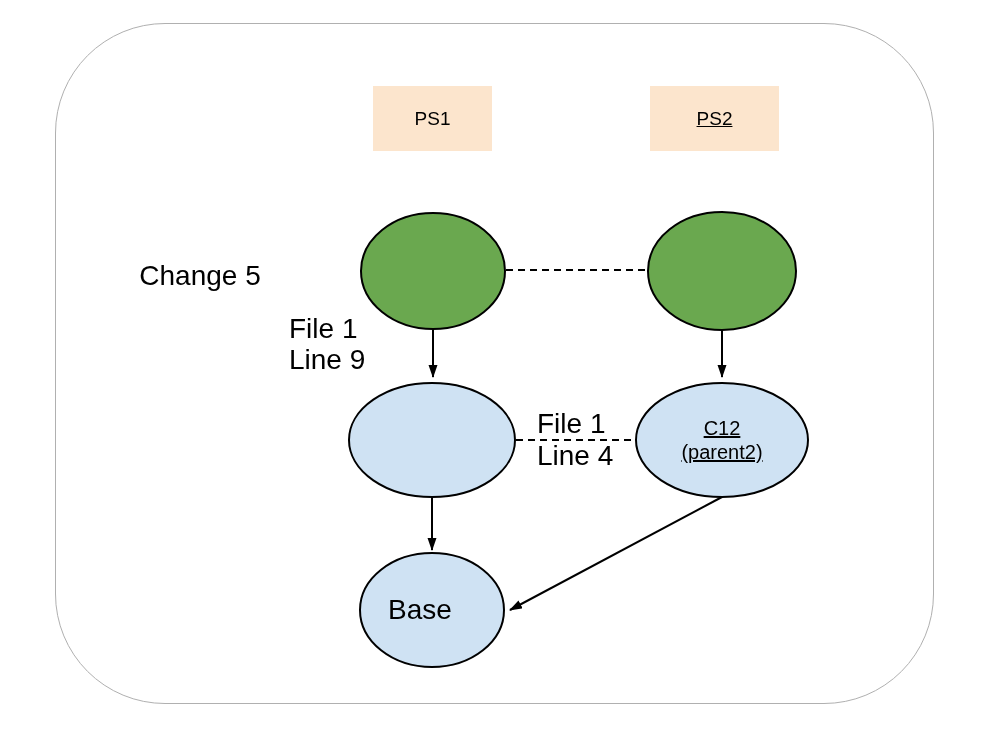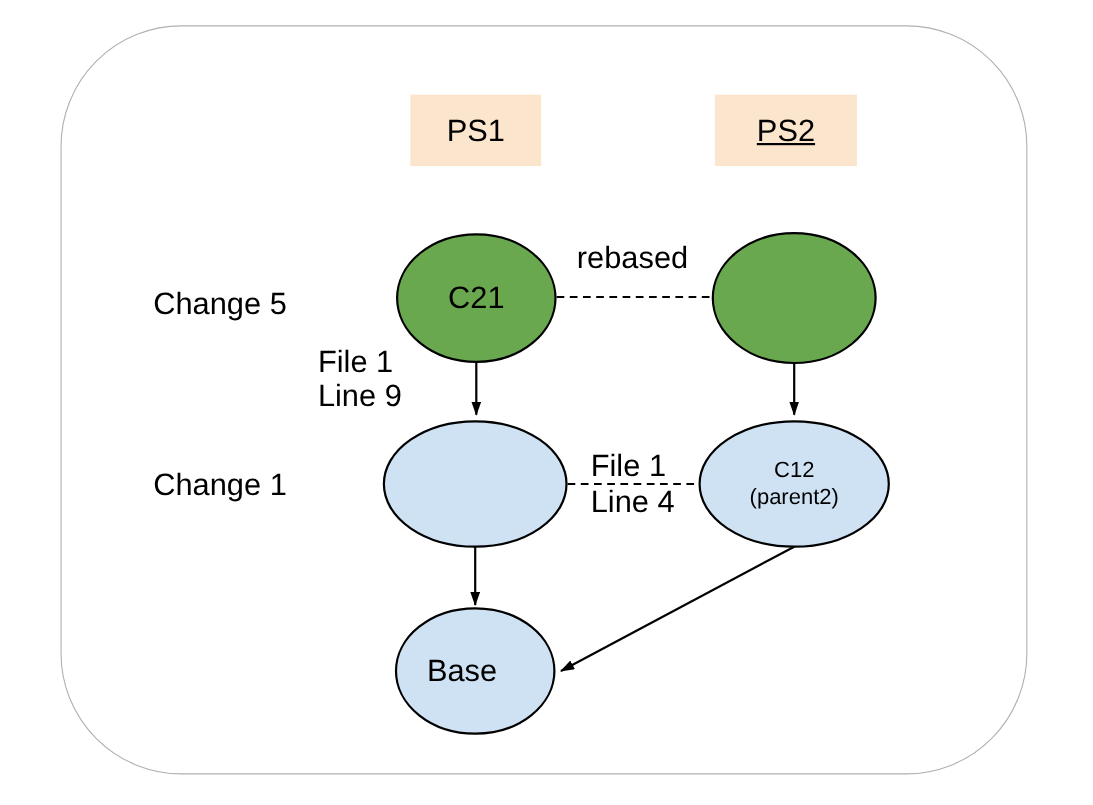--- a/index.html
+++ b/index.html
@@ -38,21 +38,21 @@
     position: absolute;
     font-size: 28px;
     line-height: 32px;
     white-space: pre;
   }
   .lbl.center { text-align: center; }
   .ps-box {
     position: absolute; top: 86px; height: 65px;
     background: var(--patchset-fill);
     display: flex; align-items: center; justify-content: center;
-    font-size: 28px;
+    font-size: 19px;
   }
   .ps1 { left: 373px; width: 119px; }
   .ps2 { left: 650px; width: 129px; text-decoration: underline; }
   .node-lbl {
     position: absolute;
     display: flex; flex-direction: column;
     align-items: center; justify-content: center;
     text-align: center;
     font-size: 28px; line-height: 32px;
   }
@@ -88,30 +88,27 @@
   </svg>
 
   <div class="ps-box ps1">
     <span>PS1</span>
   </div>
   <div class="ps-box ps2">
     <span>PS2</span>
   </div>
 
   <div class="lbl center" style="left:100px; top:260px; width:200px;">Change 5</div>
-  <div class="lbl center" style="left:100px; top:425px; width:200px;">Change 1</div>
 
-  <div class="lbl center" style="left:495px; top:219px; width:160px;">rebased</div>
 
   <div class="lbl two-line" style="left:289px; top:313px;"><span>File 1</span><br><span>Line 9</span></div>
 
   <div class="lbl" style="left:537px; top:408px;"><span>File 1</span><br><span>Line 4</span></div>
 
-  <div class="node-lbl" style="left:363px; top:255px; width:140px; height:32px;">C21</div>
 
-  <div class="node-lbl small" style="left:642px; top:416px; width:160px; height:48px;">
+  <div class="node-lbl small" style="left:642px; top:416px; width:160px; height:48px;text-decoration:underline;">
     <span>C12</span>
     <span>(parent2)</span>
   </div>
 
   <div class="node-lbl" style="left:362px; top:594px; width:116px; height:32px;">Base</div>
 
 </div>
 
 </body></html>

